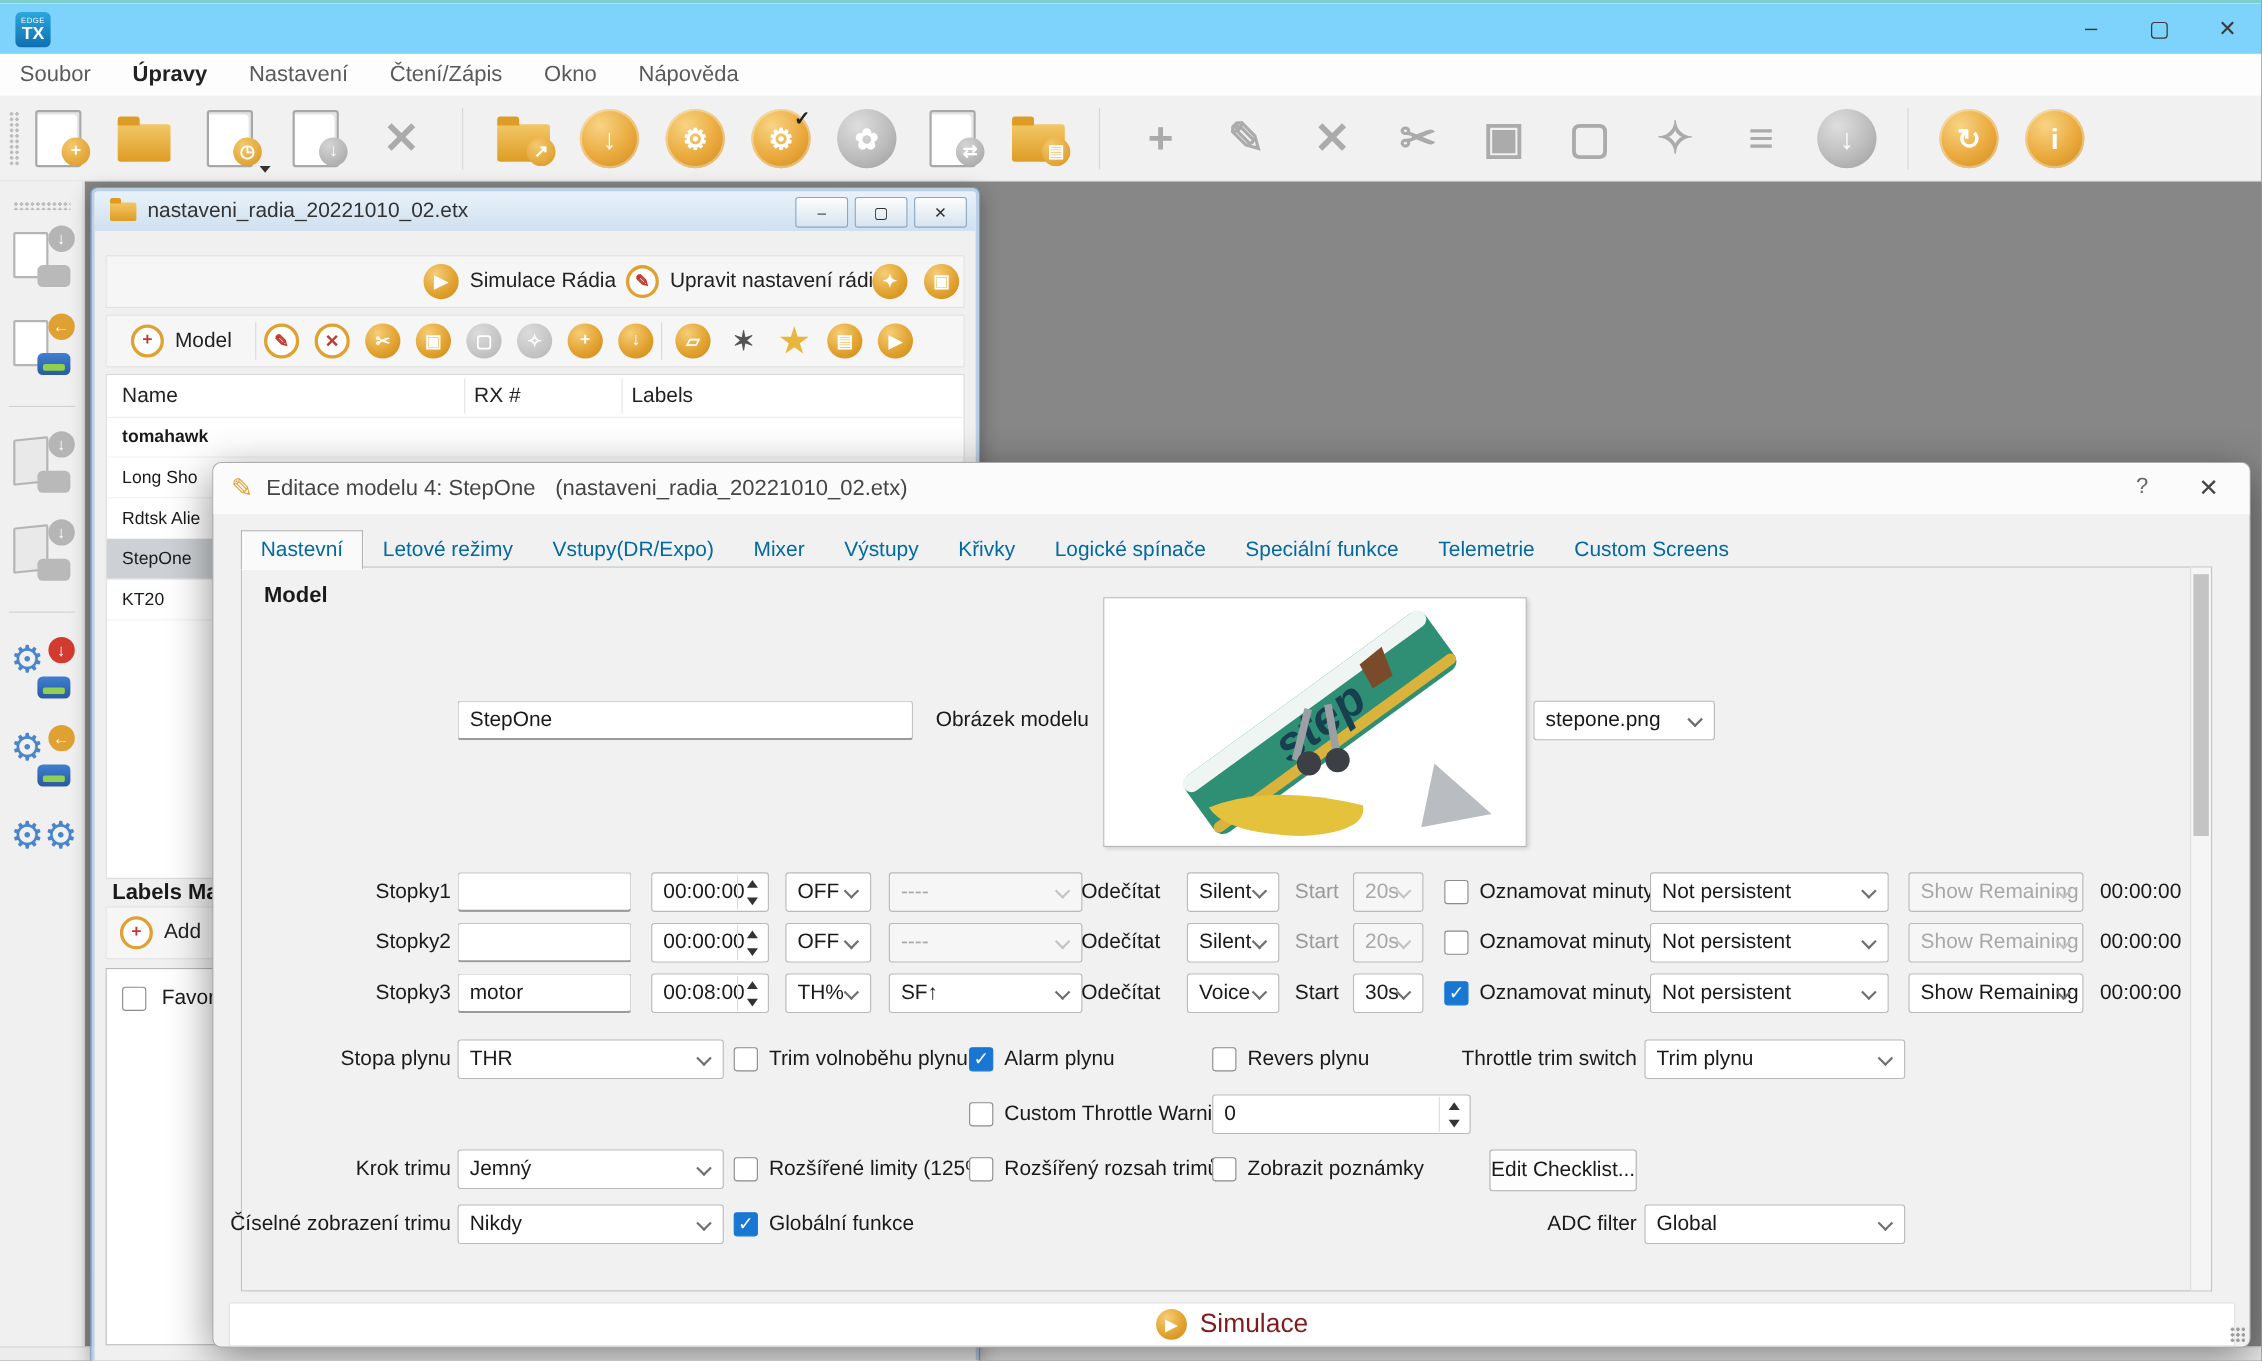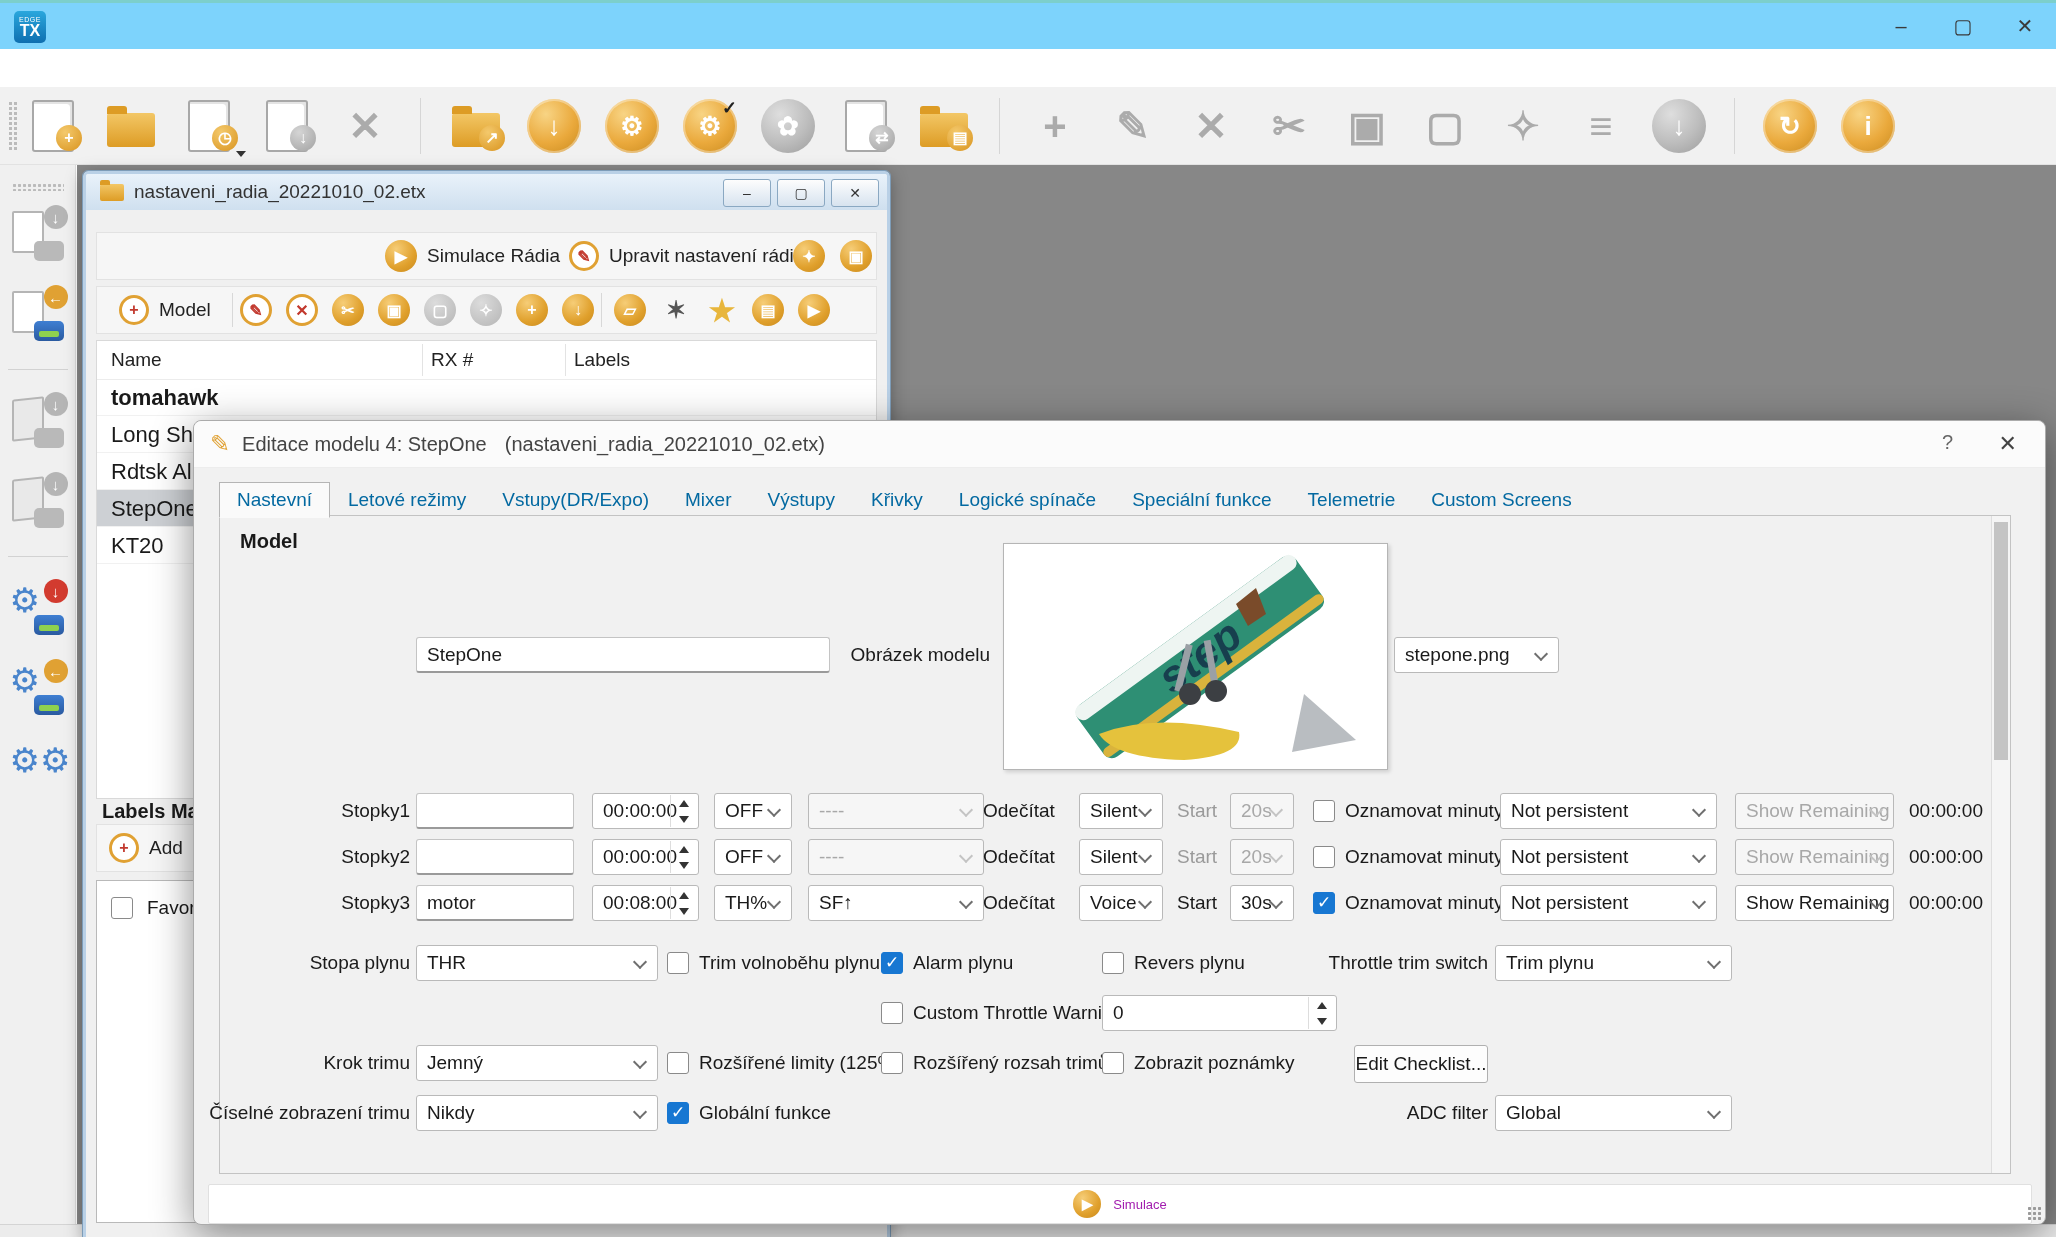--- a/index.html
+++ b/index.html
@@ -87,21 +87,21 @@
       font-size:16px;font-weight:bold;color:#fff;}
   .mi.gold{background:radial-gradient(circle at 35% 28%,#f6cd77,#e0a02c 60%,#c8891d);}
   .mi.gray{background:radial-gradient(circle at 35% 28%,#dcdcdc,#b5b5b5);}
   .mi.ring{background:#fff;border:3px solid #e0a133;box-sizing:border-box;color:#c2392e;}
   .mi.plainstar{background:none;color:#e8b63c;font-size:30px;}
   .mi.dark{background:none;color:#555;font-size:24px;}
   .fw-table{position:absolute;left:10px;right:10px;top:166px;height:457px;background:#fff;border:1px solid #d9d9d9;}
   .th{position:absolute;top:0;height:38px;line-height:38px;font-size:19px;color:#222;}
   .th-sep{position:absolute;top:3px;width:1px;height:32px;background:#e3e3e3;}
   .th-line{position:absolute;left:0;right:0;top:38px;height:1px;background:#ececec;}
-  .mrow{position:absolute;left:0;right:0;height:37px;line-height:37px;font-size:22px;padding-left:14px;box-sizing:border-box;
+  .mrow{position:absolute;left:0;right:0;height:37px;line-height:37px;font-size:16px;padding-left:14px;box-sizing:border-box;
         border-bottom:1px solid #f1f1f1;}
   .mrow.bold{font-weight:bold;}
   .mrow.selected{background:#cdd0d4;}
   .labels-head{position:absolute;left:16px;top:626px;font-size:20px;font-weight:bold;}
   .addbar{top:650px;height:46px;}
   .fw-list{position:absolute;left:10px;right:10px;top:706px;bottom:14px;background:#fff;border:1px solid #b9b9b9;}
   
   .sel{position:absolute;height:36px;background:#fff;border:1px solid #b9b9b9;border-radius:3px;box-sizing:border-box;
        font-size:19px;display:flex;align-items:center;padding:0 30px 0 10px;white-space:nowrap;overflow:hidden;}
   .sel::after{content:"";position:absolute;right:12px;top:11px;width:8px;height:8px;border-right:2px solid #6f6f6f;
@@ -150,21 +150,21 @@
   .tcountdown{left:859px;top:2px;width:84px;}
   .tstart{left:957px;width:50px;}
   .tstartv{left:1010px;top:2px;width:64px;}
   .tcb{left:1093px;top:9px;}
   .tcblabel{left:1125px;}
   .tpersist{left:1280px;top:2px;width:217px;}
   .tdisplay{left:1515px;top:2px;width:159px;}
   .tvalue{left:1689px;}
   .simbar{position:absolute;left:14px;top:763px;width:1824px;height:40px;background:#fff;border:1px solid #e0e0e0;
           display:flex;align-items:center;justify-content:center;gap:12px;box-sizing:border-box;border-radius:2px;}
-  .simbar .txt{font-size:13px;color:#a21caf;}
+  .simbar .txt{font-size:24px;color:#7f1d1d;}
   .btn{position:absolute;height:38px;background:#fdfdfd;border:1px solid #b0b0b0;border-radius:3px;font-size:19px;
        display:flex;align-items:center;justify-content:center;box-sizing:border-box;}
   .dlg-grip{position:absolute;right:4px;bottom:4px;width:14px;height:14px;
        background-image:radial-gradient(#9a9a9a 1.4px,transparent 1.5px);background-size:5px 5px;}
 </style>
 </head>
 <body>
 
 <div id="app">
 
@@ -173,20 +173,28 @@
       <span class="l1">EDGE</span>
         <span class="l2">TX</span>
     </div>
     <div class="winctrls">
       <div class="wbtn">–</div>
       <div class="wbtn">▢</div>
       <div class="wbtn">✕</div>
     </div>
   </div>
 
+  <div class="menubar">
+      <div class="menu-item">Soubor</div>
+      <div class="menu-item bold">Úpravy</div>
+      <div class="menu-item">Nastavení</div>
+      <div class="menu-item">Čtení/Zápis</div>
+      <div class="menu-item">Okno</div>
+      <div class="menu-item">Nápověda</div>
+    </div>
 
   <div class="toolbar">
     <div class="grip"></div>
   <div class="tbi page gold">
         <div class="page-body"></div>
         <span class="badge">+</span>
       </div>
       <div class="tbi folder gold">
         <div class="folder-body"></div>
       </div>

